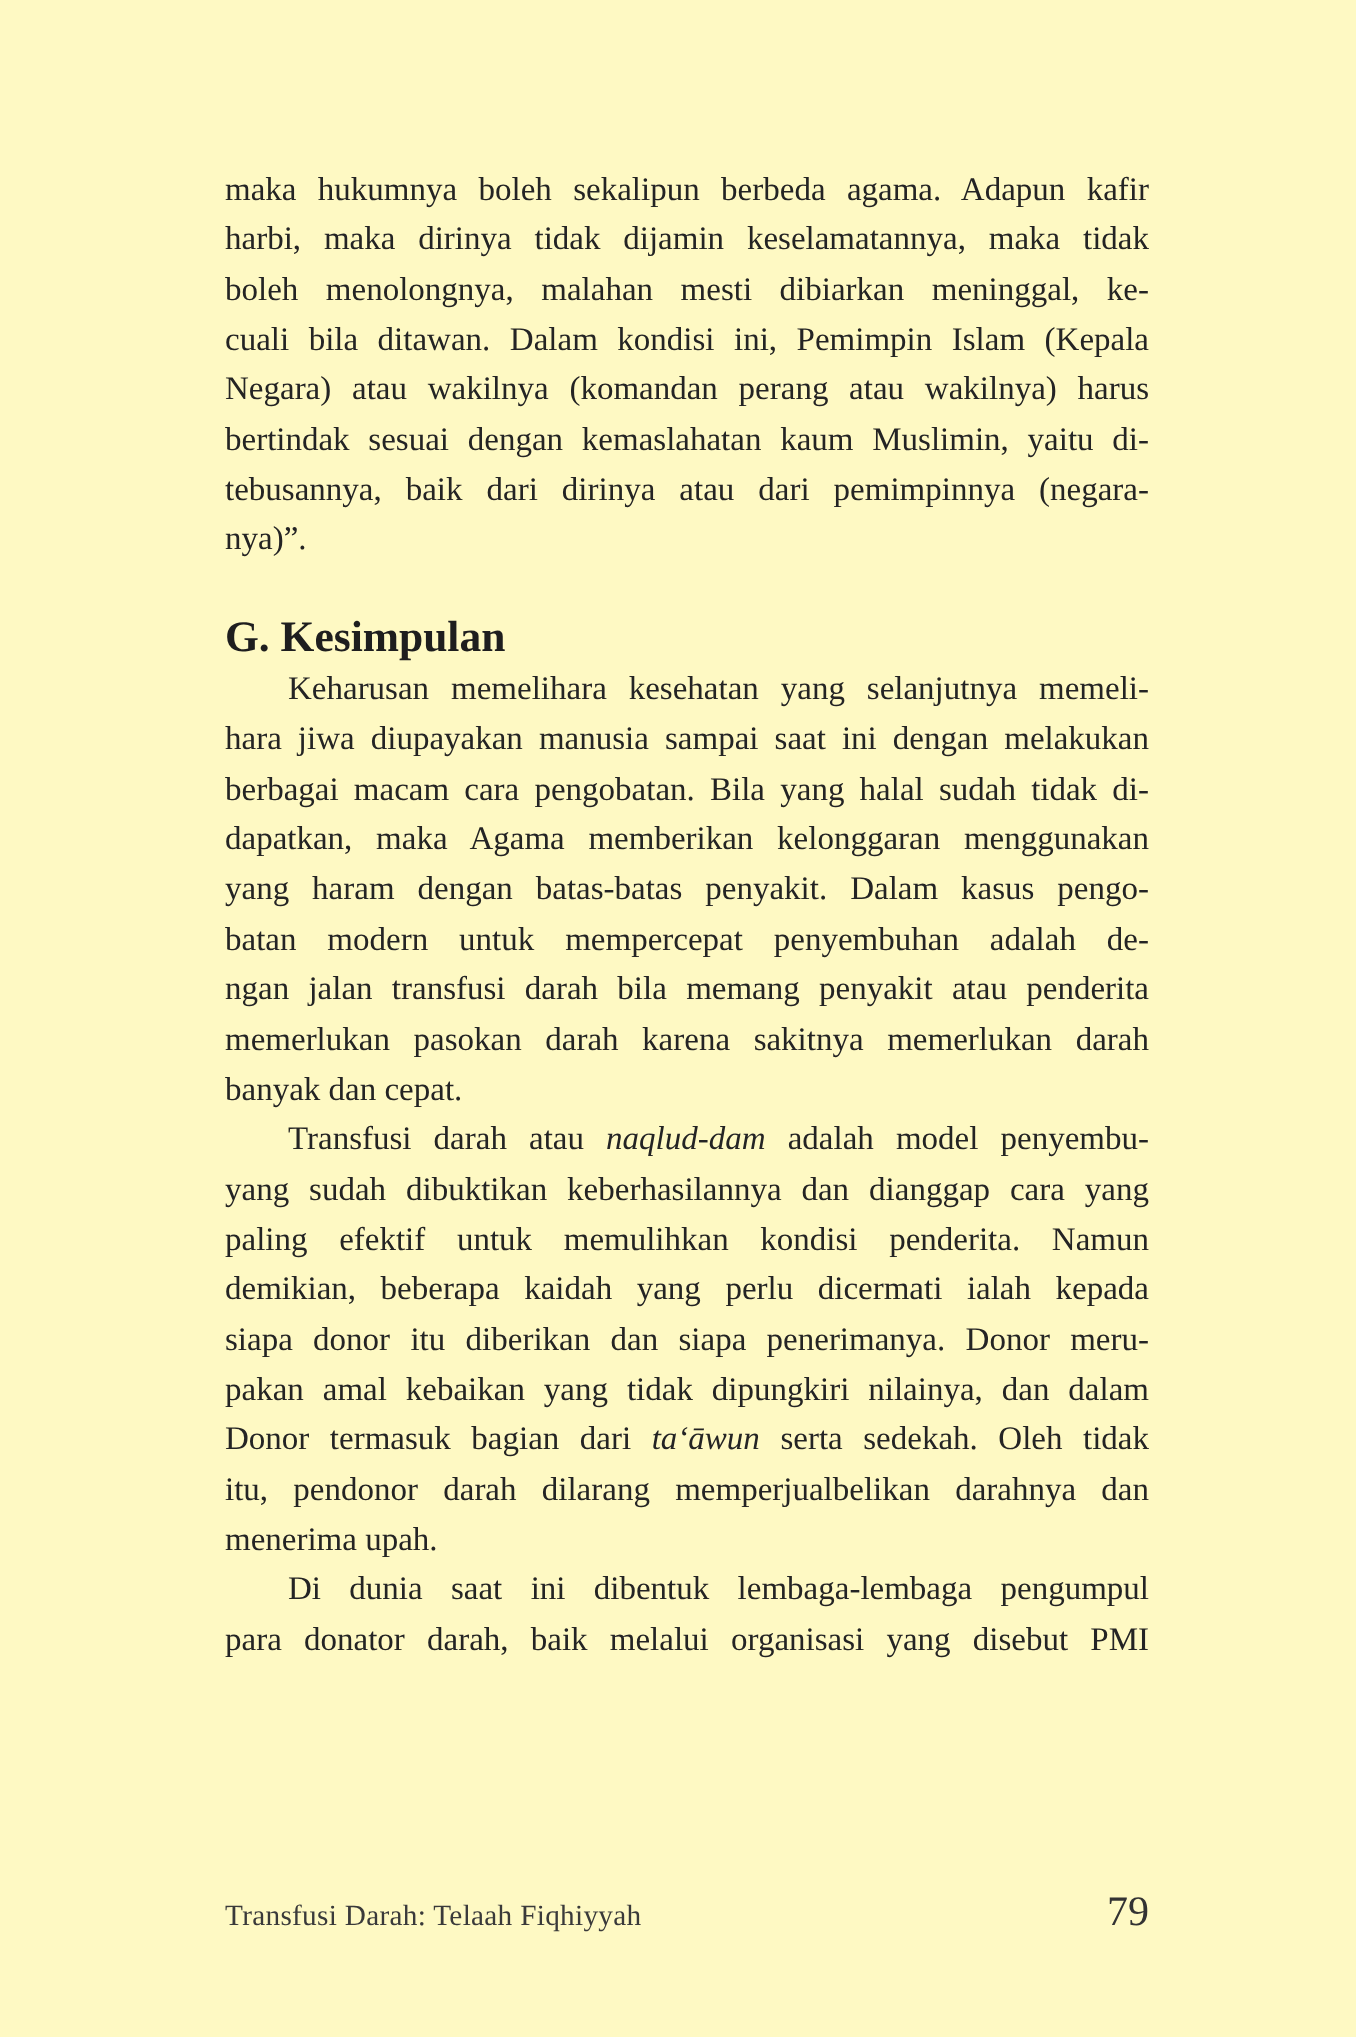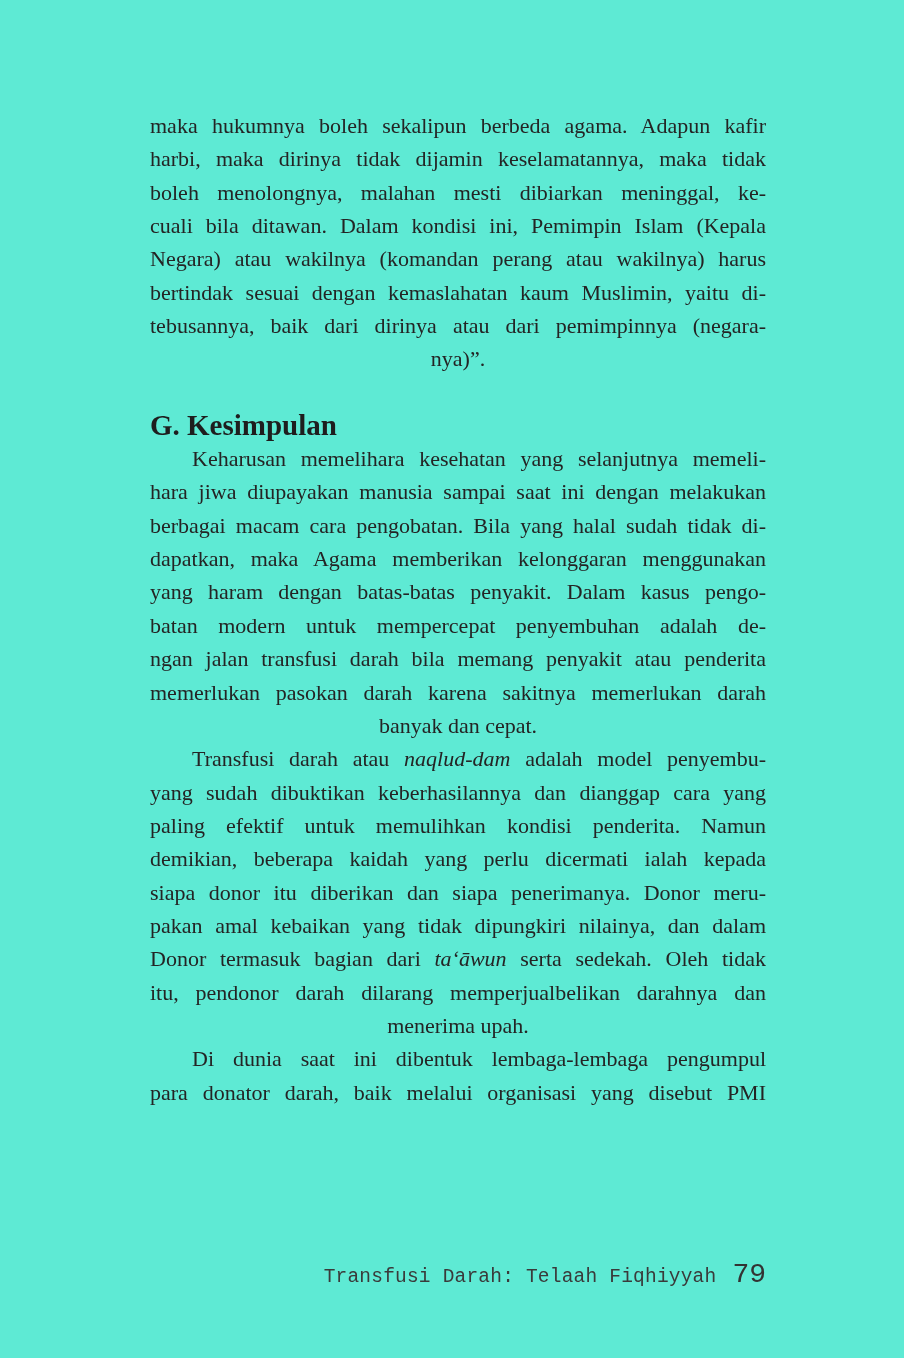--- a/index.html
+++ b/index.html
@@ -4,59 +4,58 @@
 <style>
   html, body {
     margin: 0;
     padding: 0;
     background: #ffffff;
   }
   .page {
     position: relative;
     width: 904px;
     height: 1358px;
-    background: #5eead4;
+    background: #fef9c3;
     overflow: hidden;
   }
   .text-block {
     position: absolute;
     left: 150px;
     top: 109px;
     width: 616px;
     font-family: "Liberation Serif", "DejaVu Serif", serif;
     font-size: 22px;
     line-height: 33.35px;
     color: #242424;
   }
   .paragraph { margin: 0; }
-  .line { text-align: center; }
+  .line { text-align: left; }
   .line.just {
     text-align: justify;
     text-align-last: justify;
   }
   .line.indent { text-indent: 42px; }
   .it { font-style: italic; }
   .heading {
     font-family: "Liberation Serif", "DejaVu Serif", serif;
     font-size: 29px;
     font-weight: bold;
     color: #1e1e1e;
     margin: 33px 0 0 0;
     line-height: 33.35px;
   }
   .footer {
     position: absolute;
     left: 150px;
     top: 1219px;
     width: 616px;
     display: flex;
-    justify-content: flex-end;
+    justify-content: space-between;
     align-items: baseline;
-    font-family: Liberation Mono, monospace;
-    gap: 16px;
+    font-family: Liberation Serif, serif;
   }
   .footer-title {
     font-size: 19.5px;
     color: #3a3a3a;
     letter-spacing: 0.2px;
   }
   .page-number {
     font-size: 28px;
     color: #333333;
     margin-top: 40px;

